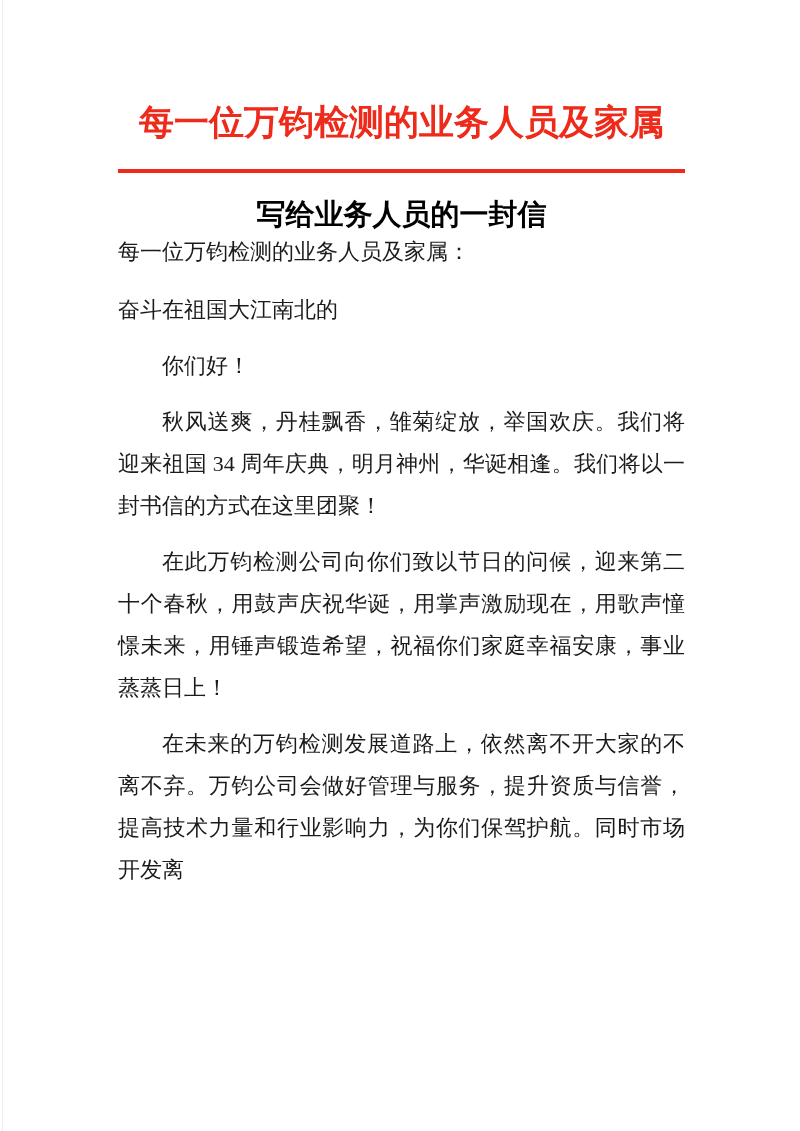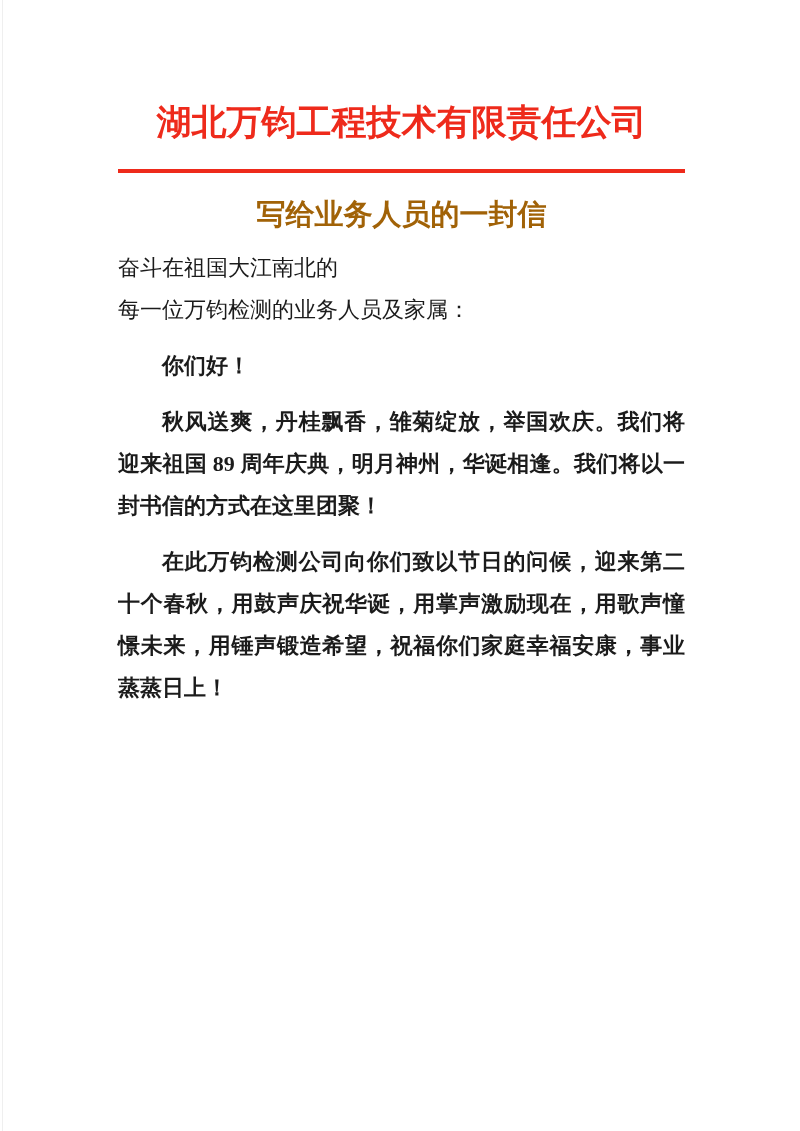--- a/index.html
+++ b/index.html
@@ -41,61 +41,61 @@
       height: 4px;
       background: #ee2a1b;
       margin-top: 25px;
       border: none;
     }
     .letter-title {
       margin: 25px 0 0 0;
       font-size: 29px;
       font-weight: bold;
       text-align: center;
-      color: #a16207;
+      color: #000000;
       line-height: 1.15;
       font-family: "Liberation Sans", "DejaVu Sans", sans-serif;
     }
     .salutation {
       font-size: 22px;
       line-height: 42px;
       margin: 0;
       text-align: justify;
       text-indent: 0;
     }
     .salutation.first {
       margin-top: 16px;
     }
     .body-para {
       font-size: 22px;
       line-height: 42px;
       margin: 14px 0 0 0;
       text-indent: 2em;
       text-align: justify;
-      font-weight: bold;
     }
   </style>
 </head>
 <body>
 
 <div class="edge-line"></div>
 
 <div class="page">
 
-  <h1 class="company-name">湖北万钧工程技术有限责任公司</h1>
+  <h1 class="company-name">每一位万钧检测的业务人员及家属</h1>
 
   <div class="red-divider"></div>
 
   <h2 class="letter-title">写给业务人员的一封信</h2>
 
+  <p class="salutation">每一位万钧检测的业务人员及家属：</p>
+
   <p class="salutation first">奋斗在祖国大江南北的</p>
-
-  <p class="salutation">每一位万钧检测的业务人员及家属：</p>
 
   <p class="body-para">你们好！</p>
 
-  <p class="body-para">秋风送爽，丹桂飘香，雏菊绽放，举国欢庆。我们将迎来祖国 89 周年庆典，明月神州，华诞相逢。我们将以一封书信的方式在这里团聚！</p>
+  <p class="body-para">秋风送爽，丹桂飘香，雏菊绽放，举国欢庆。我们将迎来祖国 34 周年庆典，明月神州，华诞相逢。我们将以一封书信的方式在这里团聚！</p>
 
 
   <p class="body-para">在此万钧检测公司向你们致以节日的问候，迎来第二十个春秋，用鼓声庆祝华诞，用掌声激励现在，用歌声憧憬未来，用锤声锻造希望，祝福你们家庭幸福安康，事业蒸蒸日上！</p>
 
+  <p class="body-para">在未来的万钧检测发展道路上，依然离不开大家的不离不弃。万钧公司会做好管理与服务，提升资质与信誉，提高技术力量和行业影响力，为你们保驾护航。同时市场开发离</p>
 
 </div>
 
 </body></html>

